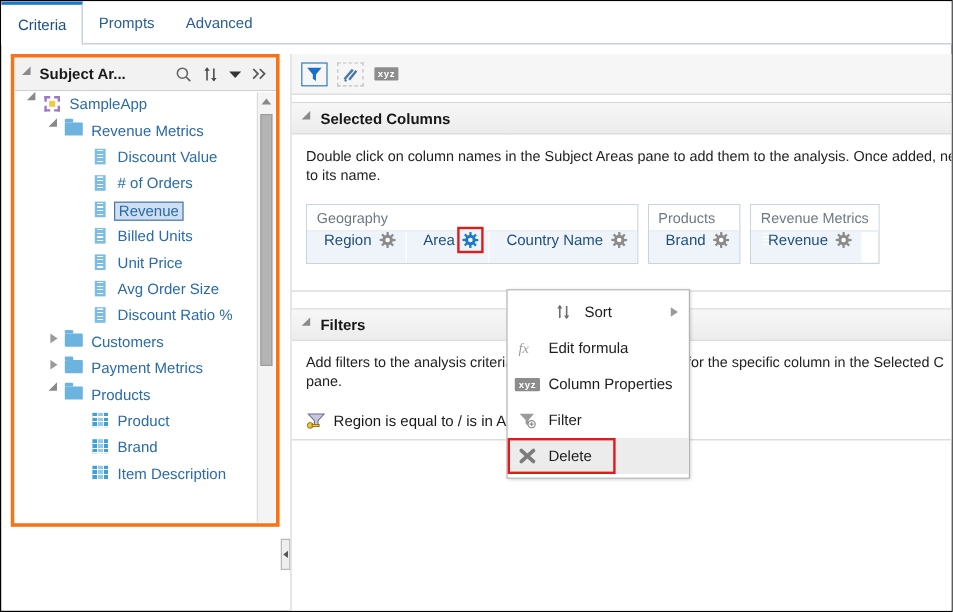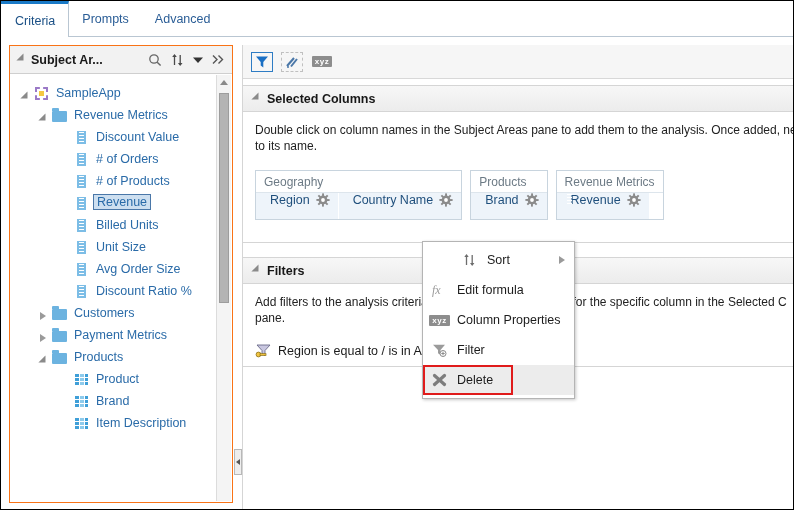--- a/index.html
+++ b/index.html
@@ -45,23 +45,23 @@
   }
   .tab.active::after {
     content: ""; position: absolute; left: 0; right: 0; bottom: -1px;
     height: 2px; background: #ffffff;
   }
   .tab:first-child.active { border-left: none; }
 
   
   .leftpane {
     position: absolute; left: 8px; top: 44px;
-    width: 224px; height: 458px;
+    width: 224px; height: 394px;
     background: #ffffff;
-    border: 1px solid #f97316;
+    border: 3px solid #f97316;
     overflow: hidden;
   }
   .lp-header {
     height: 28px;
     background: #f2f2f2;
     border-bottom: 1px solid #cfcfcf;
     display: flex; align-items: center;
     padding-left: 6px;
     position: relative;
   }
@@ -85,21 +85,21 @@
   .lp-tools { margin-left: auto; display: flex; align-items: center; gap: 9px; padding-right: 7px;}
   .ico-btn { display: flex; align-items: center; justify-content: center; cursor: default; }
 
   .tree {
     position: absolute; left: 0; top: 28px; right: 0; bottom: 0;
     overflow: hidden;
     background: #fff;
     padding-top: 4px;
   }
   .tnode {
-    display: flex; align-items: flex-end;
+    display: flex; align-items: flex-start;
     height: 22px; font-size: 12.5px; color: #2a6ba8;
     white-space: nowrap;
     padding-left: 8px;
   }
   .tnode .twist { width: 14px; display: flex; align-items: center; justify-content: center; flex: none;}
   .tnode .ticon { width: 18px; display: flex; align-items: center; justify-content: center; flex: none; margin-right: 4px;}
   .tnode .tlabel { padding: 0 2px; }
   .tnode.selected .tlabel {
     background: #cddff0; border: 1px solid #4a77a8; padding: 0 3px; margin: 0 -1px;
   }
@@ -334,47 +334,40 @@
           </span>
           <span class="tlabel">Discount Value</span>
         </div>
         <div class="tnode ind3">
           <span class="twist"></span>
           <span class="ticon">
             <span class="ic-measure"></span>
           </span>
           <span class="tlabel"># of Orders</span>
         </div>
-        <div class="tnode ind3">
+        <div class="tnode ind3 selected">
           <span class="twist"></span>
           <span class="ticon">
             <span class="ic-measure"></span>
           </span>
-          <span class="tlabel"># of Products</span>
-        </div>
-        <div class="tnode ind3 selected">
+          <span class="tlabel">Revenue</span>
+        </div>
+        <div class="tnode ind3">
           <span class="twist"></span>
           <span class="ticon">
             <span class="ic-measure"></span>
           </span>
-          <span class="tlabel">Revenue</span>
+          <span class="tlabel">Billed Units</span>
         </div>
         <div class="tnode ind3">
           <span class="twist"></span>
           <span class="ticon">
             <span class="ic-measure"></span>
           </span>
-          <span class="tlabel">Billed Units</span>
-        </div>
-        <div class="tnode ind3">
-          <span class="twist"></span>
-          <span class="ticon">
-            <span class="ic-measure"></span>
-          </span>
-          <span class="tlabel">Unit Size</span>
+          <span class="tlabel">Unit Price</span>
         </div>
         <div class="tnode ind3">
           <span class="twist"></span>
           <span class="ticon">
             <span class="ic-measure"></span>
           </span>
           <span class="tlabel">Avg Order Size</span>
         </div>
         <div class="tnode ind3">
           <span class="twist"></span>
@@ -489,20 +482,36 @@
                       <rect x="6.1" y="0.4" width="1.9" height="3.4" fill="#8b8b8b" transform="rotate(45 7 7)"></rect>
                       <rect x="6.1" y="0.4" width="1.9" height="3.4" fill="#8b8b8b" transform="rotate(90 7 7)"></rect>
                       <rect x="6.1" y="0.4" width="1.9" height="3.4" fill="#8b8b8b" transform="rotate(135 7 7)"></rect>
                       <rect x="6.1" y="0.4" width="1.9" height="3.4" fill="#8b8b8b" transform="rotate(180 7 7)"></rect>
                       <rect x="6.1" y="0.4" width="1.9" height="3.4" fill="#8b8b8b" transform="rotate(225 7 7)"></rect>
                       <rect x="6.1" y="0.4" width="1.9" height="3.4" fill="#8b8b8b" transform="rotate(270 7 7)"></rect>
                       <rect x="6.1" y="0.4" width="1.9" height="3.4" fill="#8b8b8b" transform="rotate(315 7 7)"></rect>
     <circle cx="7" cy="7" r="4.4" fill="#8b8b8b"></circle>
     <circle cx="7" cy="7" r="1.9" fill="#ffffff"></circle>
                     </svg></span>
+                </div>
+                <div class="colpill">
+                  <span><span class="ic-attr"></span></span>
+                  <span>Area</span>
+                  <span class="gear hl"><svg width="14" height="14" viewBox="0 0 14 14">
+                      <rect x="6.1" y="0.4" width="1.9" height="3.4" fill="#1a7ac7" transform="rotate(0 7 7)"></rect>
+                      <rect x="6.1" y="0.4" width="1.9" height="3.4" fill="#1a7ac7" transform="rotate(45 7 7)"></rect>
+                      <rect x="6.1" y="0.4" width="1.9" height="3.4" fill="#1a7ac7" transform="rotate(90 7 7)"></rect>
+                      <rect x="6.1" y="0.4" width="1.9" height="3.4" fill="#1a7ac7" transform="rotate(135 7 7)"></rect>
+                      <rect x="6.1" y="0.4" width="1.9" height="3.4" fill="#1a7ac7" transform="rotate(180 7 7)"></rect>
+                      <rect x="6.1" y="0.4" width="1.9" height="3.4" fill="#1a7ac7" transform="rotate(225 7 7)"></rect>
+                      <rect x="6.1" y="0.4" width="1.9" height="3.4" fill="#1a7ac7" transform="rotate(270 7 7)"></rect>
+                      <rect x="6.1" y="0.4" width="1.9" height="3.4" fill="#1a7ac7" transform="rotate(315 7 7)"></rect>
+    <circle cx="7" cy="7" r="4.4" fill="#1a7ac7"></circle>
+    <circle cx="7" cy="7" r="1.9" fill="#ffffff"></circle>
+                    </svg><span class="redbox" style="left:-4px;top:-4px;right:-4px;bottom:-4px;"></span></span>
                 </div>
                 <div class="colpill">
                   <span><span class="ic-attr"></span></span>
                   <span>Country Name</span>
                   <span class="gear"><svg width="14" height="14" viewBox="0 0 14 14">
                       <rect x="6.1" y="0.4" width="1.9" height="3.4" fill="#8b8b8b" transform="rotate(0 7 7)"></rect>
                       <rect x="6.1" y="0.4" width="1.9" height="3.4" fill="#8b8b8b" transform="rotate(45 7 7)"></rect>
                       <rect x="6.1" y="0.4" width="1.9" height="3.4" fill="#8b8b8b" transform="rotate(90 7 7)"></rect>
                       <rect x="6.1" y="0.4" width="1.9" height="3.4" fill="#8b8b8b" transform="rotate(135 7 7)"></rect>
                       <rect x="6.1" y="0.4" width="1.9" height="3.4" fill="#8b8b8b" transform="rotate(180 7 7)"></rect>

